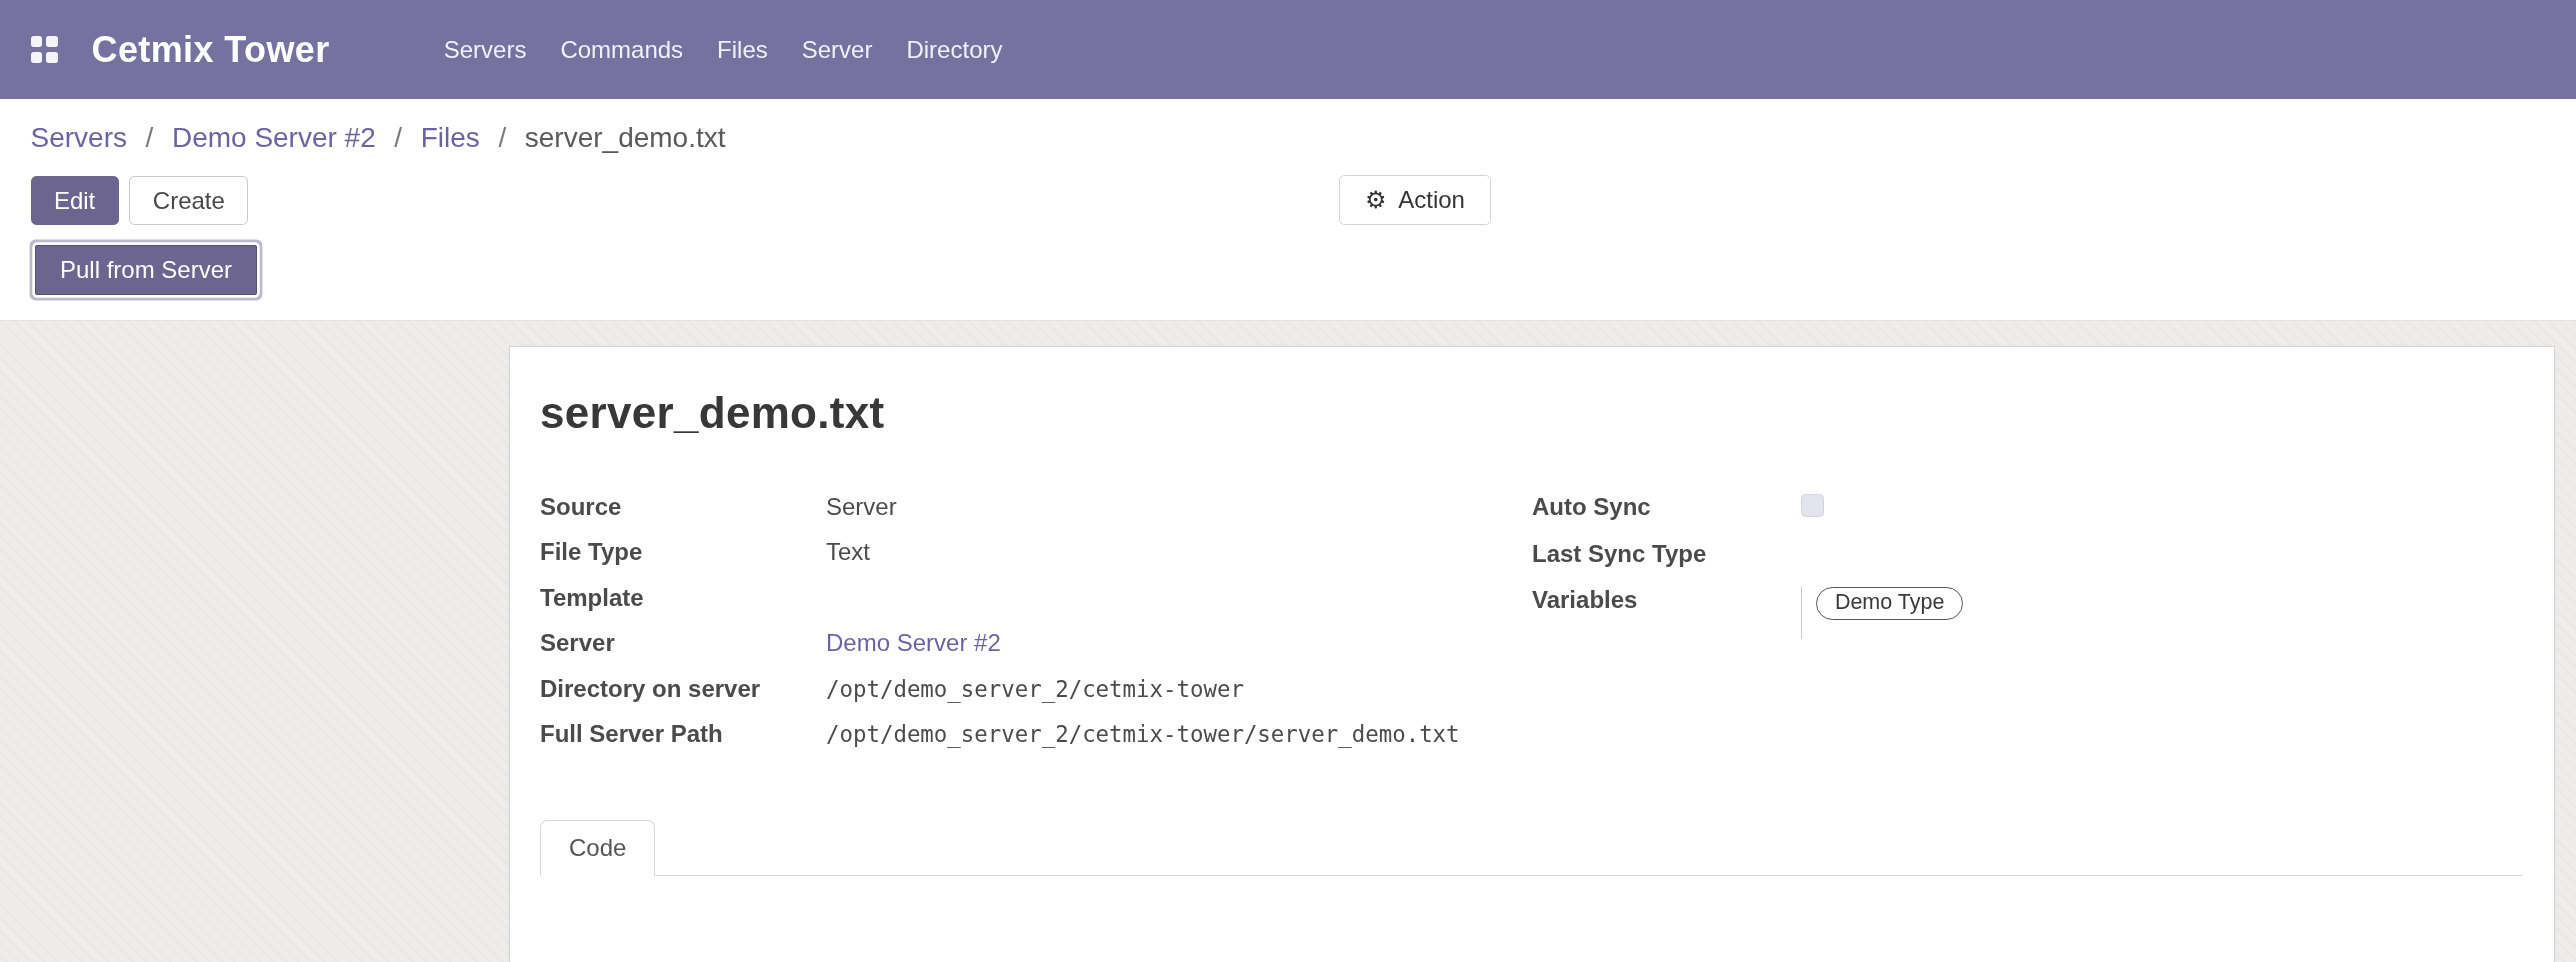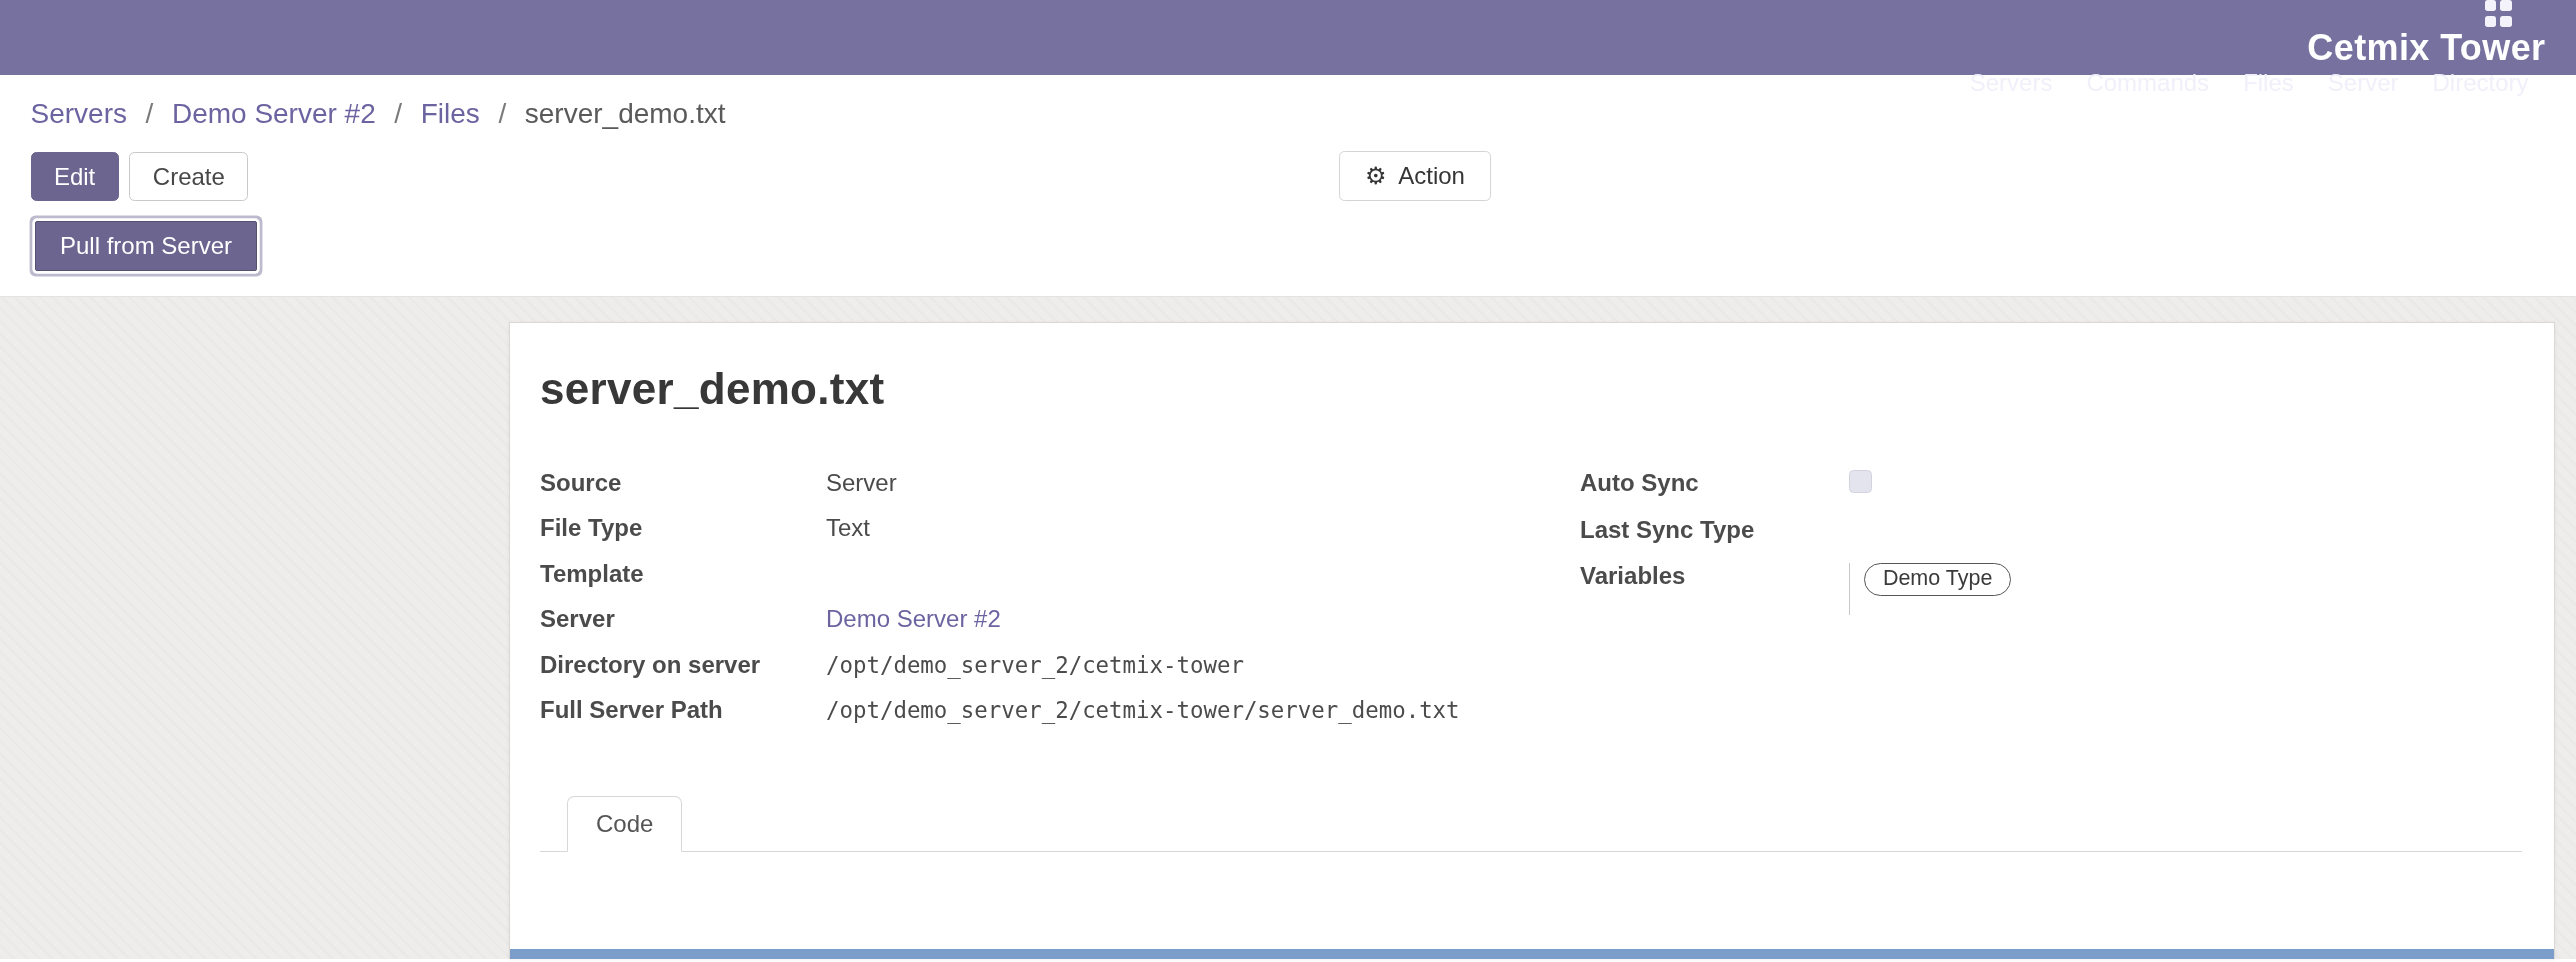--- a/index.html
+++ b/index.html
@@ -6,24 +6,23 @@
   html, body { margin: 0; padding: 0; overflow: hidden; }
   body {
     width: 2576px; height: 962px;
     font-family: "Liberation Sans", sans-serif;
     background: #ffffff;
     color: #4b4b4b;
   }
 
   
   .navbar {
-    height: 75px; background: #76719f;
-    display: flex; align-items: flex-end;
+    height: 99px; background: #76719f;
+    display: flex; align-items: center;
     padding: 0 30.5px;
-    flex-direction: column;
   }
   .apps-icon {
     width: 27px; height: 27px;
     display: grid; grid-template-columns: 1fr 1fr; gap: 4.5px;
     margin-right: 34px; cursor: pointer; flex: none;
   }
   .apps-icon span { background: #f4f3fb; border-radius: 2.7px; }
   .brand {
     color: #ffffff; font-size: 36px; font-weight: 700;
     letter-spacing: 0.4px; white-space: nowrap; cursor: pointer;
@@ -81,21 +80,21 @@
     border: 0.9px solid #dad7d7; border-bottom: none;
     box-shadow: 0 0.9px 4.5px rgba(0,0,0,.05);
     padding: 41px 32px 0 30px;
     overflow: hidden;
   }
   .sheet-title {
     font-size: 44px; font-weight: 700; color: #383838;
     margin: 0 0 56px 0; letter-spacing: 0.3px;
   }
 
-  .fields { display: flex; align-items: flex-start; gap: 48px; }
+  .fields { display: flex; align-items: flex-start; }
   .group-left { width: 951px; flex: none; }
   .group-right { flex: none; width: 682px; margin-left: 41px; }
   table.fieldgrid { border-collapse: collapse; width: 100%; }
   table.fieldgrid td {
     vertical-align: top; font-size: 24px; color: #4b4b4b;
     padding: 0 0 19px 0; line-height: 1.1;
   }
   td.flabel { font-weight: 700; color: #484848; padding-right: 18px !important; }
   .group-left td.flabel { width: 286px; }
   .group-right td.flabel { width: 269px; }
@@ -117,21 +116,21 @@
   
   .notebook { margin-top: 54px; }
   .tabs { display: flex; border-bottom: 0.9px solid #d9d6d6; }
   .tab {
     padding: 12.6px 28px; font-size: 24px; color: #555;
     border: 0.9px solid transparent; border-bottom: none;
     margin-bottom: -0.9px; cursor: pointer; background: transparent;
   }
   .tab.active {
     background: #fff; border-color: #d9d6d6;
-    border-bottom: 0.9px solid #fff; border-radius: 7.2px 7.2px 0 0; margin-left: 27px;
+    border-bottom: 0.9px solid #fff; border-radius: 7.2px 7.2px 0 0;
   }
 
   .editor-edge {
     position: absolute; left: 0; right: 0; bottom: 0; height: 10px;
     background: #7b9dc9;
   }
 </style>
 </head>
 <body>
 

